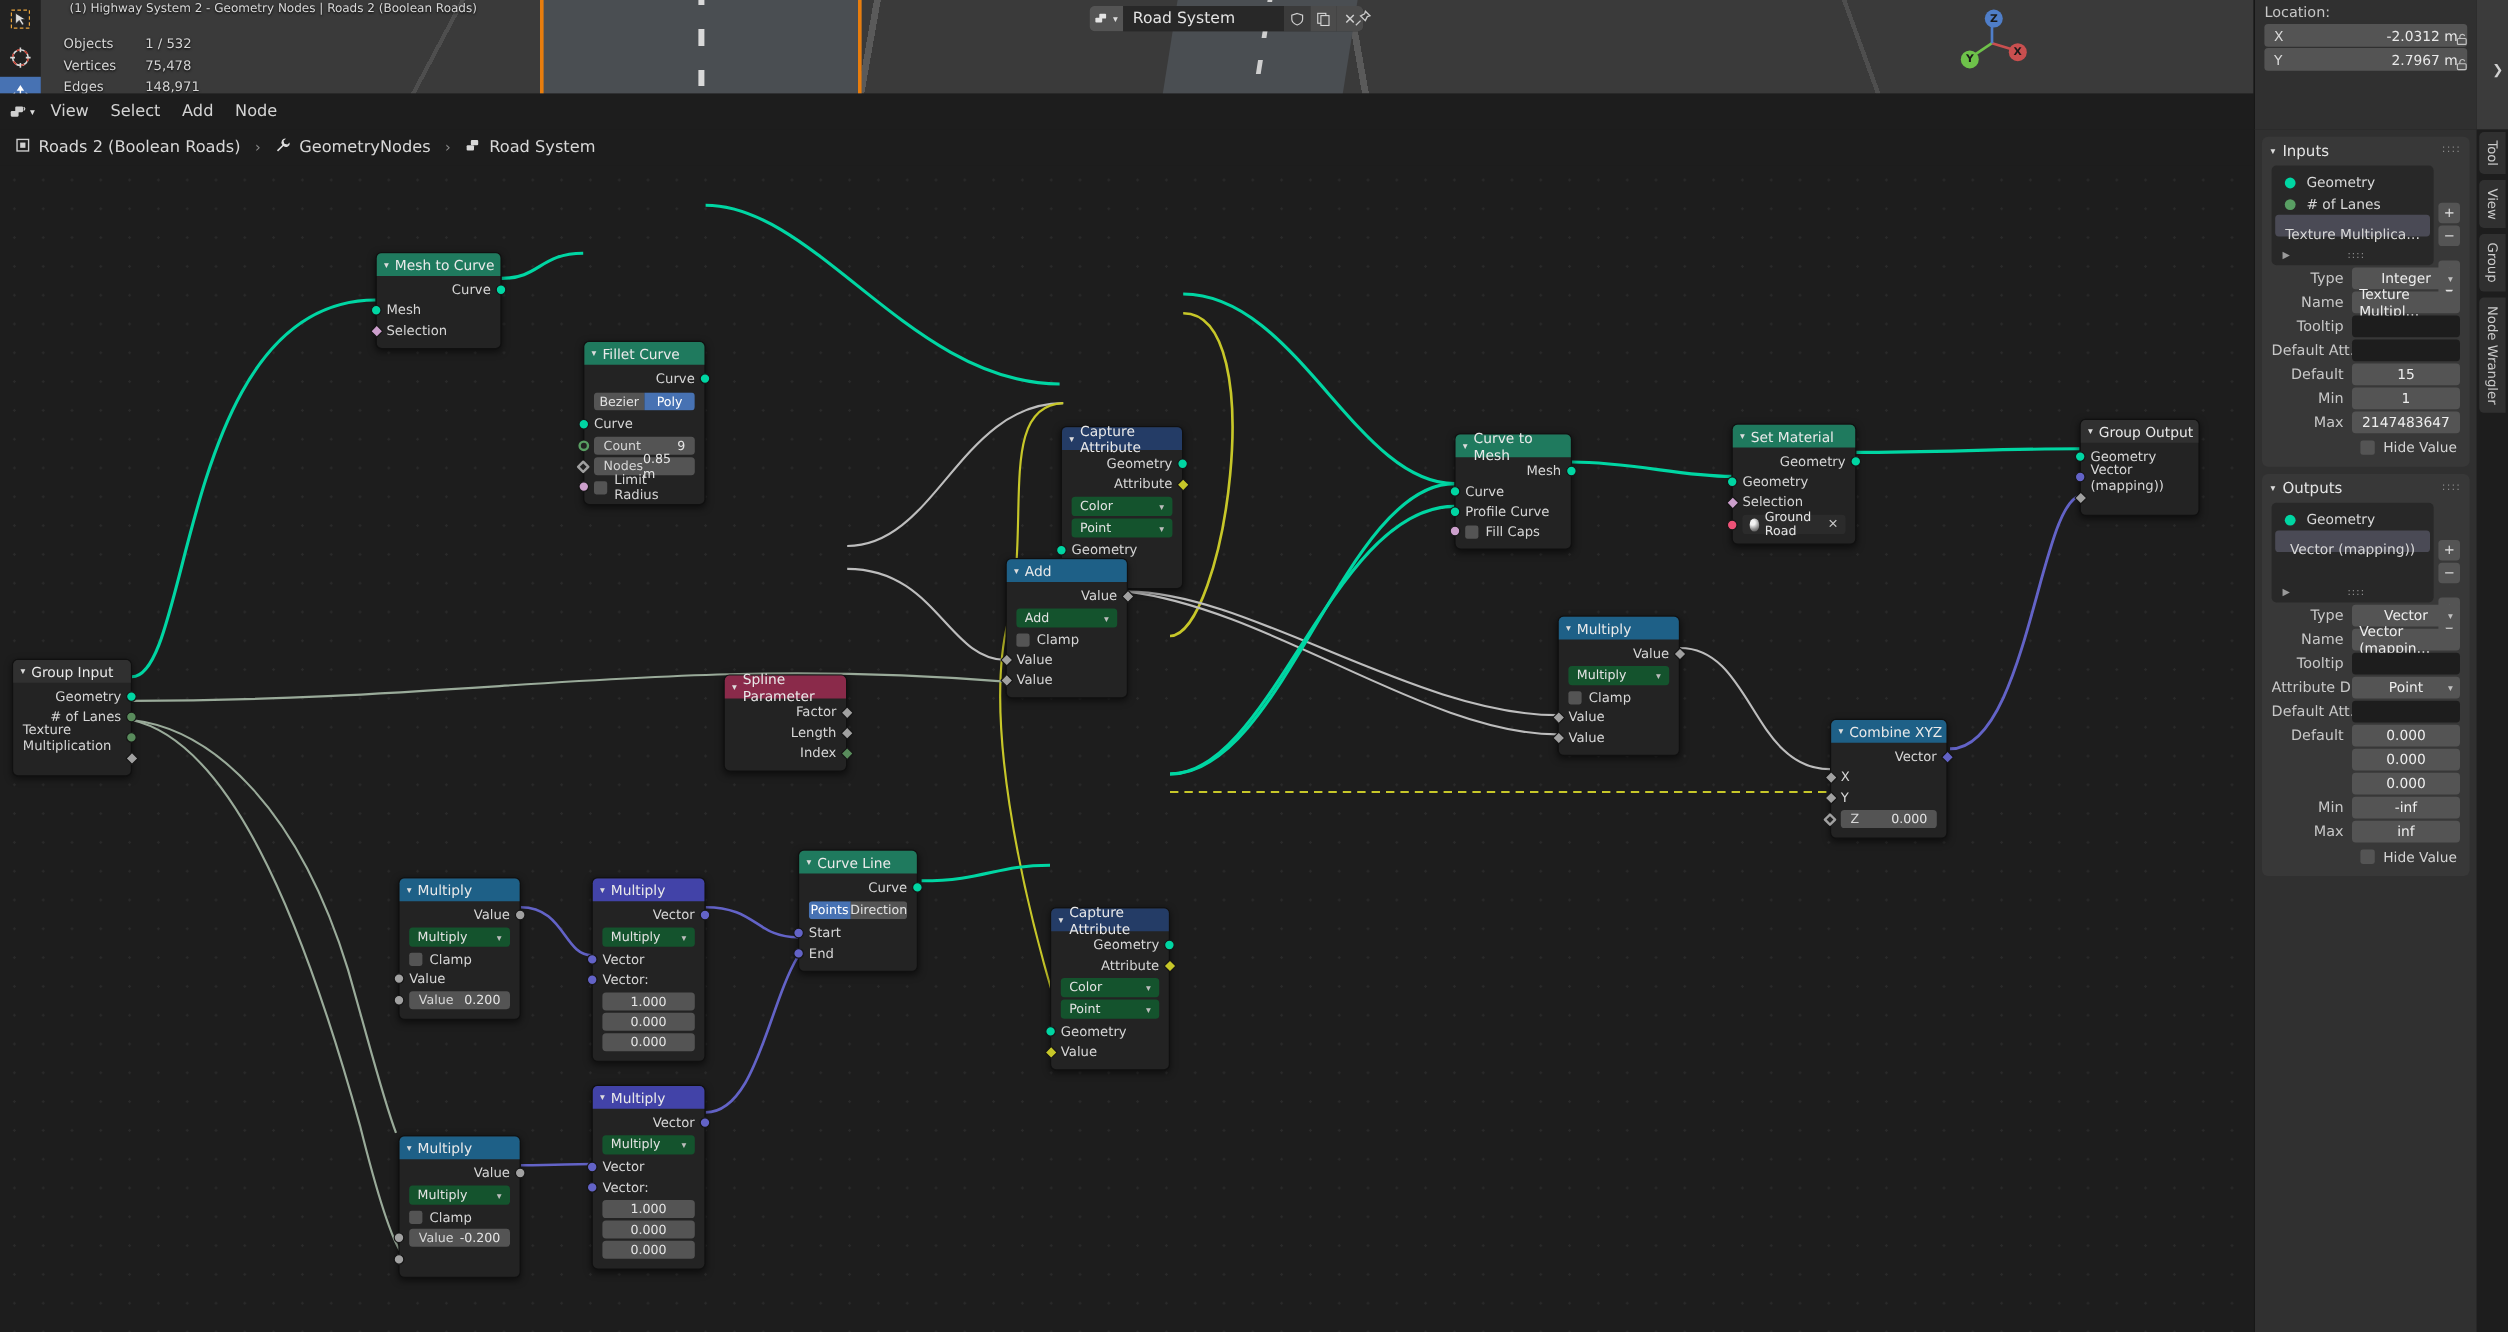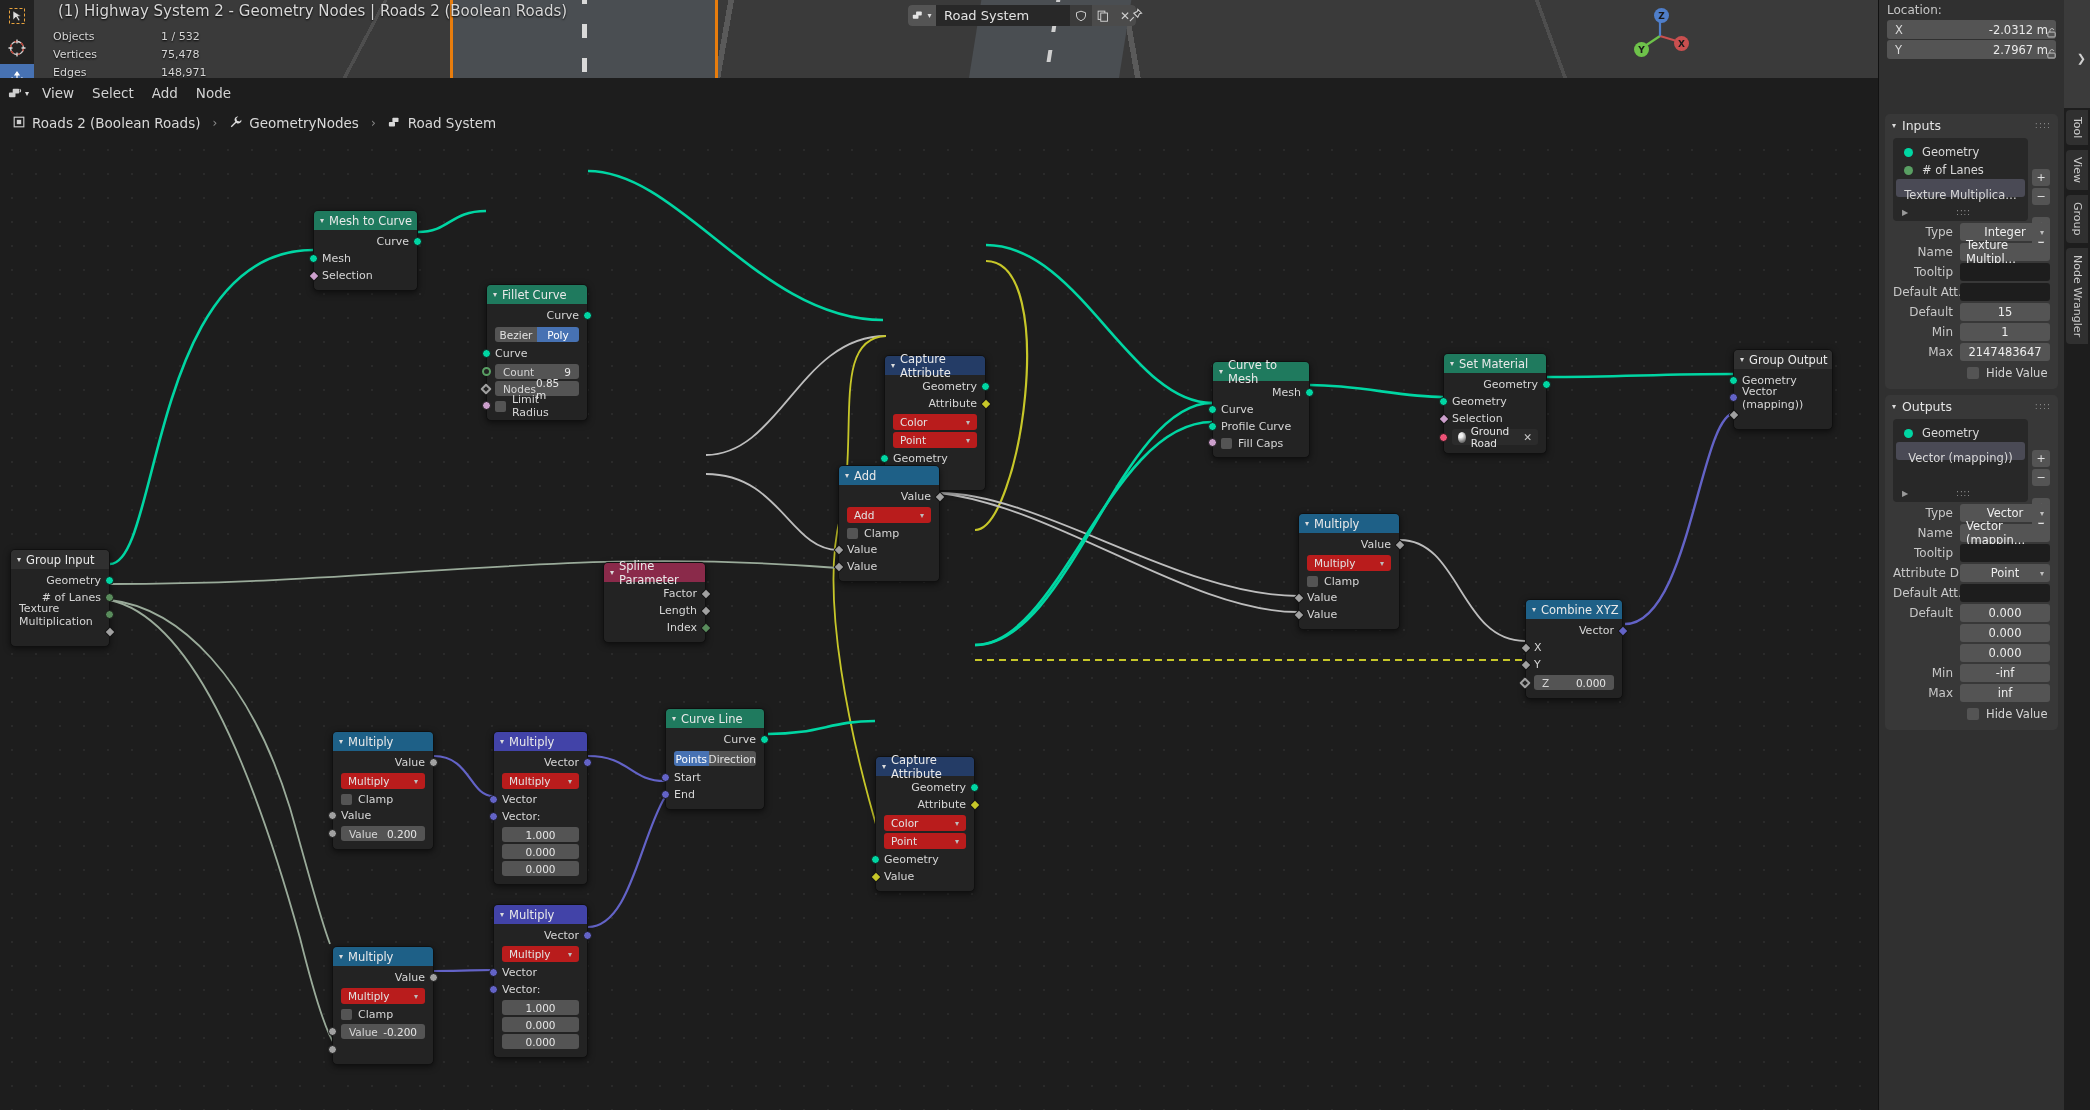--- a/index.html
+++ b/index.html
@@ -38,21 +38,21 @@
   }
   .vp-road2 {
     position: absolute; left: 975px; top: -10px; width: 150px; height: 100px;
     background: #4a4e52; transform: skewX(-9deg);
   }
   .vp-road2::after {
     content: ""; position: absolute; left: 50%; top: 0; width: 4px; height: 100%;
     background: repeating-linear-gradient(#cfcfcf 0 12px, transparent 12px 30px);
   }
   .vp-overlay-title {
-    position: absolute; left: 58px; top: 2px; font-size: 15px; color: #d8d8d8;
+    position: absolute; left: 58px; top: 2px; font-size: 10px; color: #d8d8d8;
     text-shadow: 0 1px 2px #000;
   }
   .vp-stats { position: absolute; left: 45px; top: 28px; font-size: 14px; color: #e2e2e2; }
   .vp-stats .row { display: flex; margin-bottom: 1px; }
   .vp-stats .k { width: 68px; text-shadow: 0 1px 2px #000; }
   .vp-stats .v { text-shadow: 0 1px 2px #000; }
 
   .vp-tools { position: absolute; left: 0; top: 0; width: 34px; height: 78px; background: #222; }
   .vp-tool { width: 34px; height: 32px; display:flex; align-items:center; justify-content:center; }
   .vp-tool.sel { background: #4772b3; }
@@ -112,21 +112,21 @@
   .chev { font-size: 8px; color: #dcdcdc; }
 
   .hdr-geo { background: #1f7a5e; }
   .hdr-attr { background: #243c66; }
   .hdr-math { background: #1e6087; }
   .hdr-vec { background: #4243a8; }
   .hdr-input { background: #8a2a4a; }
   .hdr-group { background: #303030; }
 
   .row { position: relative; height: 17px; display:flex; align-items:center; font-size: 11px;
-    color: #d6d6d6; padding: 0 8px; gap: 40px; }
+    color: #d6d6d6; padding: 0 8px; }
   .row.out { justify-content: flex-end; }
   .sock { position: absolute; width: 9px; height: 9px; border-radius: 50%;
     border: 1px solid #161616; top: 4px; }
   .sock.left { left: -5px; }
   .sock.right { right: -5px; }
   .sock.diamond { border-radius: 1px; transform: rotate(45deg); width: 8px; height: 8px; top: 4.5px; }
   .sock.diamond.left { left: -4.5px; }
   .sock.diamond.right { right: -4.5px; }
   .sock.dot-ring { background: transparent; }
   .s-geo { background: #00d6a3; }
@@ -135,21 +135,21 @@
   .s-color { background: #c7c729; }
   .s-bool { background: #cc9fcc; }
   .s-int { background: #598c5c; }
   .s-mat { background: #ee5277; }
 
   .widget { margin: 2px 8px; height: 15px; background: #545454; border-radius: 3px;
     display:flex; align-items:center; justify-content:center; font-size: 10.5px; color:#e6e6e6;
     position: relative; }
   .widget.kv { justify-content: space-between; padding: 0 8px; }
   .widget.kv .k { color: #d6d6d6; }
-  .dropdown { margin: 2px 8px; height: 16px; background: #b91c1c; border-radius: 3px;
+  .dropdown { margin: 2px 8px; height: 16px; background: #14532d; border-radius: 3px;
     display:flex; align-items:center; padding: 0 7px; font-size: 10.5px; color:#e2e2e2;
     justify-content: space-between; }
   .dropdown .cv { font-size: 8px; color:#bdbdbd; }
   .segbtns { margin: 3px 8px; height: 15px; display:flex; border-radius: 3px; overflow:hidden; }
   .segbtn { flex:1; display:flex; align-items:center; justify-content:center; font-size:10.5px;
     background:#545454; color:#e2e2e2; }
   .segbtn.active { background: #4772b3; color: #fff; }
   .chkrow { height: 16px; display:flex; align-items:center; gap:6px; padding: 0 8px; font-size: 11px;
     color:#d6d6d6; position:relative; }
   .chk { width: 11px; height: 11px; background:#545454; border-radius: 2px; }

